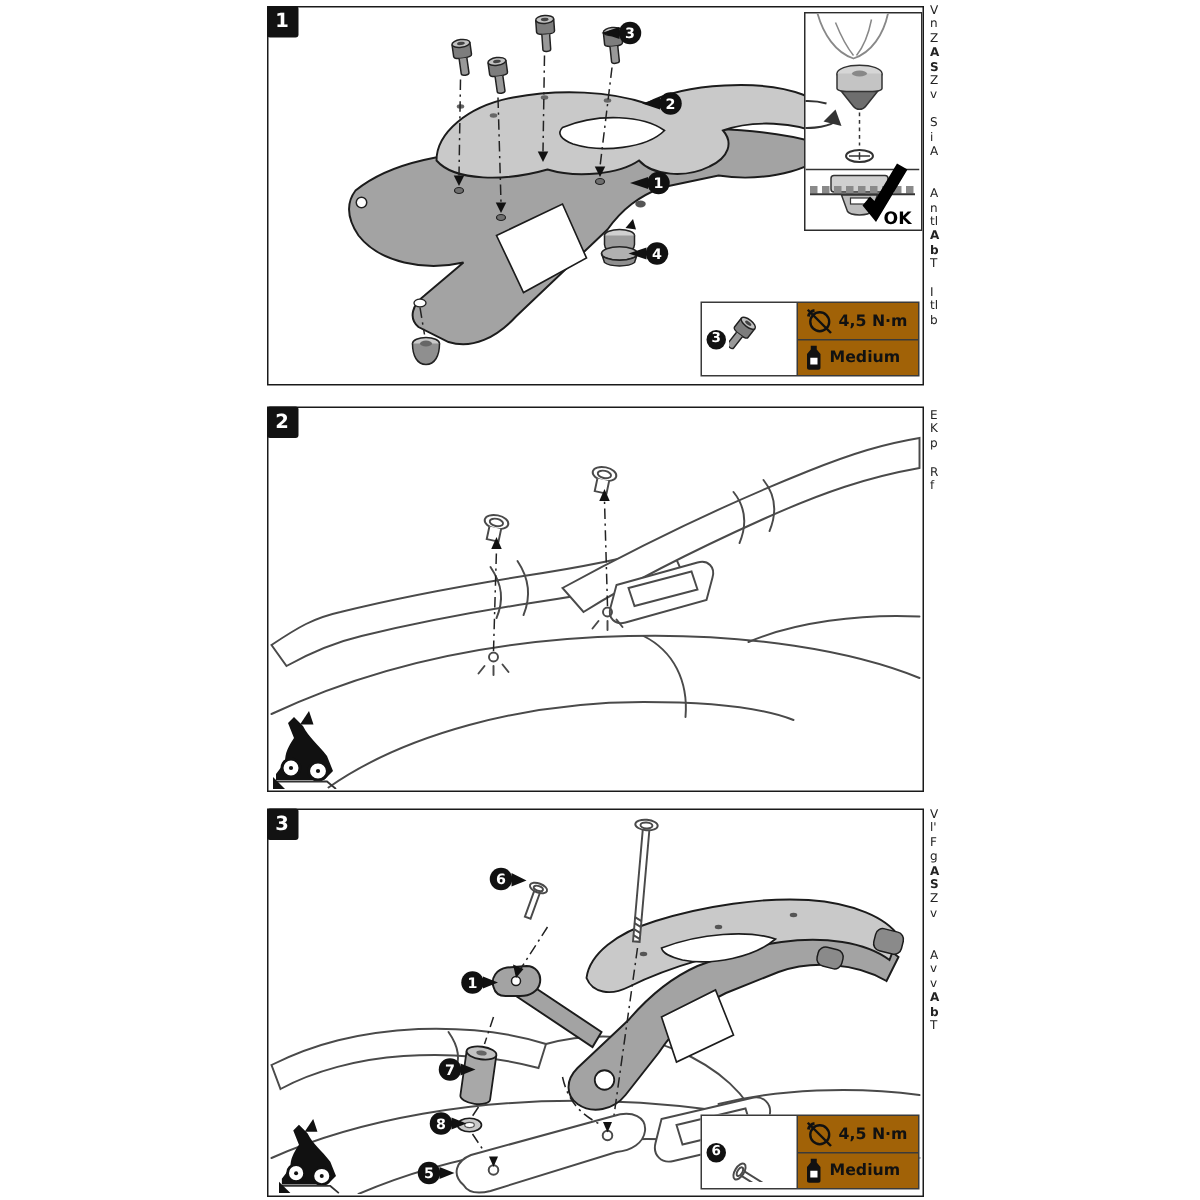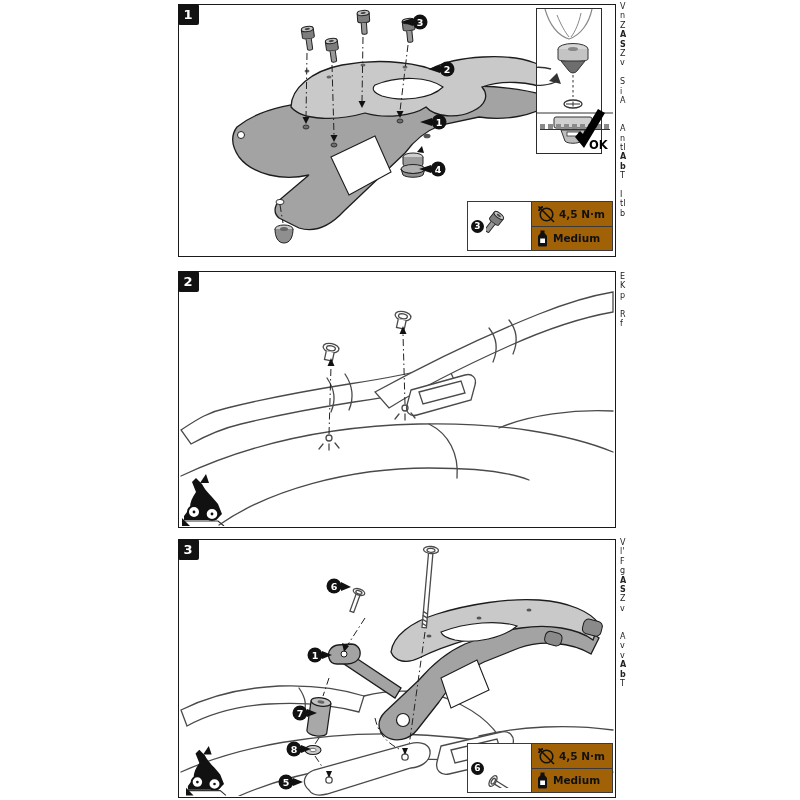--- a/index.html
+++ b/index.html
@@ -6,21 +6,21 @@
   .page{position:relative;width:800px;height:800px;background:#fff;overflow:hidden;
         font-family:"DejaVu Sans", sans-serif;}
   .panel{position:absolute;border:1.5px solid #1a1a1a;background:#fff;box-sizing:border-box;}
   #panel1{left:178px;top:4px;width:438px;height:253px;}
   #panel2{left:178px;top:271px;width:438px;height:257px;}
   #panel3{left:178px;top:539px;width:438px;height:259px;}
   .panel svg.art{position:absolute;left:0;top:0;}
   .badge{position:absolute;left:-1.5px;top:-1.5px;width:21px;height:21px;background:#121212;
          color:#fff;font-weight:bold;font-size:13px;display:flex;align-items:center;
          justify-content:center;border-radius:2px;z-index:5;}
-  .inset{position:absolute;left:357px;top:3px;width:66px;height:146px;border:1.3px solid #2c2c2c;
+  .inset{position:absolute;left:357px;top:3px;width:79px;height:146px;border:1.3px solid #2c2c2c;
          background:#fff;box-sizing:border-box;z-index:4;}
   .torque-box{position:absolute;display:flex;border:1.5px solid #3a3a3a;background:#fff;
               height:50px;width:146px;box-sizing:border-box;z-index:4;}
   #tb1{left:288px;top:196px;}
   #tb3{left:288px;top:203px;}
   .tb-left{width:64px;background:#fff;border-right:1.5px solid #3a3a3a;display:flex;
            align-items:center;gap:2px;padding:2px 3px;box-sizing:border-box;}
   .tb-right{flex:1;display:flex;flex-direction:column;}
   .tb-row{flex:1;background:#a16207;display:flex;align-items:center;gap:4px;padding:0 4px;}
   .tb-row + .tb-row{border-top:1.5px solid #3a3a3a;}

